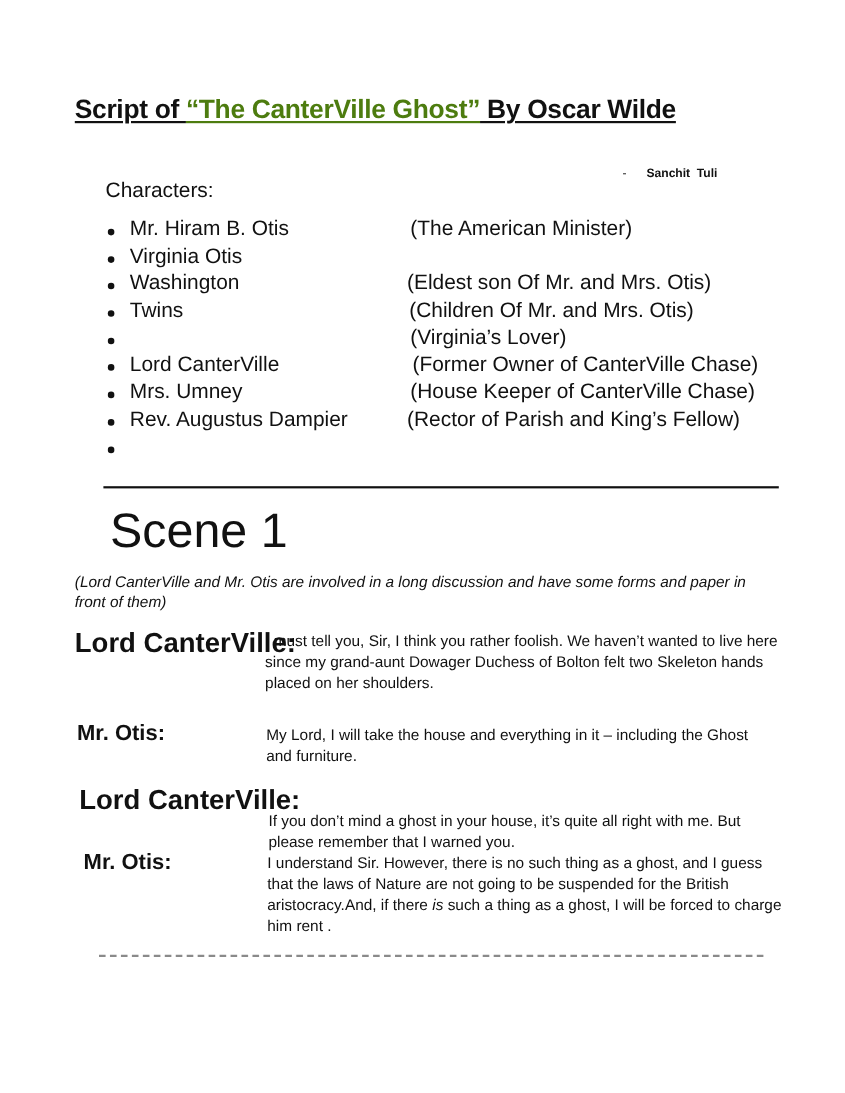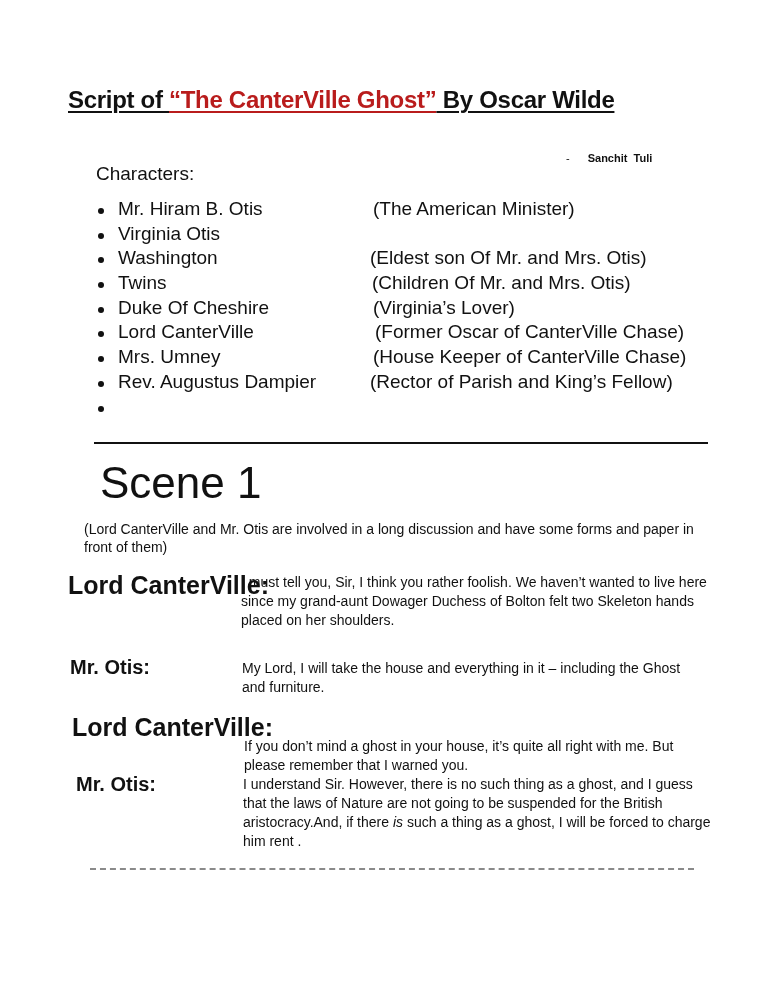--- a/index.html
+++ b/index.html
@@ -2,32 +2,32 @@
 <html><head>
 <meta charset="utf-8">
 <style>
   html, body { margin: 0; padding: 0; background: #ffffff; }
   body { width: 768px; height: 994px; position: relative; overflow: hidden;
          font-family: "Liberation Sans", sans-serif; color: #111; }
   .abs { position: absolute; }
   .title { left: 68px; top: 86px; font-size: 24px; font-weight: bold; white-space: nowrap;
            letter-spacing: -0.3px; }
   .title span { text-decoration: underline; text-decoration-thickness: 2px; text-underline-offset: 3px; }
-  .title .red { color: #b91c1c; }
+  .title .red { color: #4d7c0f; }
   .author { left: 566px; top: 152px; font-size: 11px; font-weight: bold; white-space: nowrap; }
   .author .dash { margin-right: 18px; font-weight: normal; }
   .chars-label { left: 96px; top: 163px; font-size: 19px; }
   .char-list { left: 98px; top: 198px; width: 612px; }
   .char-row { position: relative; height: 24.7px; font-size: 19px; white-space: nowrap; }
   .char-row .bullet { position: absolute; left: 0; top: 10px; width: 6px; height: 6px; border-radius: 50%; background: #111; }
   .char-row .name { position: absolute; left: 20px; top: 0; }
   .char-row .role { position: absolute; top: 0; }
   .char-rule { left: 94px; top: 442px; width: 614px; height: 2px; background: #111; }
   .scene { left: 100px; top: 458px; font-size: 44px; }
-  .stage { left: 68px; top: 520px; width: 620px; font-size: 14px; line-height: 18px; margin-left: 16px; }
+  .stage { left: 68px; top: 520px; width: 620px; font-size: 14px; font-style: italic; line-height: 18px; }
   .speaker { font-size: 25px; font-weight: bold; white-space: nowrap; }
   .line { font-size: 14px; line-height: 19px; width: 470px; }
   .dash-rule { left: 90px; top: 868px; width: 604px; height: 0; border-top: 2px dashed #8a8a8a; }
 </style>
 </head>
 <body>
 
 <div class="abs title"><span>Script of </span><span class="red">“The CanterVille Ghost”</span><span> By Oscar Wilde</span></div>
 
 <div class="abs author"><span class="dash">-</span><span style="white-space:pre">Sanchit  Tuli</span></div>
@@ -49,27 +49,26 @@
       <span class="name">Washington</span>
       <span class="role" style="left:272px">(Eldest son Of Mr. and Mrs. Otis)</span>
     </div>
   <div class="char-row">
       <span class="bullet"></span>
       <span class="name">Twins</span>
       <span class="role" style="left:274px">(Children Of Mr. and Mrs. Otis)</span>
     </div>
   <div class="char-row">
       <span class="bullet"></span>
-      <span class="name">Duke Of Cheshire</span>
       <span class="role" style="left:275px">(Virginia’s Lover)</span>
     </div>
   <div class="char-row">
       <span class="bullet"></span>
       <span class="name">Lord CanterVille</span>
-      <span class="role" style="left:277px">(Former Oscar of CanterVille Chase)</span>
+      <span class="role" style="left:277px">(Former Owner of CanterVille Chase)</span>
     </div>
   <div class="char-row">
       <span class="bullet"></span>
       <span class="name">Mrs. Umney</span>
       <span class="role" style="left:275px">(House Keeper of CanterVille Chase)</span>
     </div>
   <div class="char-row">
       <span class="bullet"></span>
       <span class="name">Rev. Augustus Dampier</span>
       <span class="role" style="left:272px">(Rector of Parish and King’s Fellow)</span>

